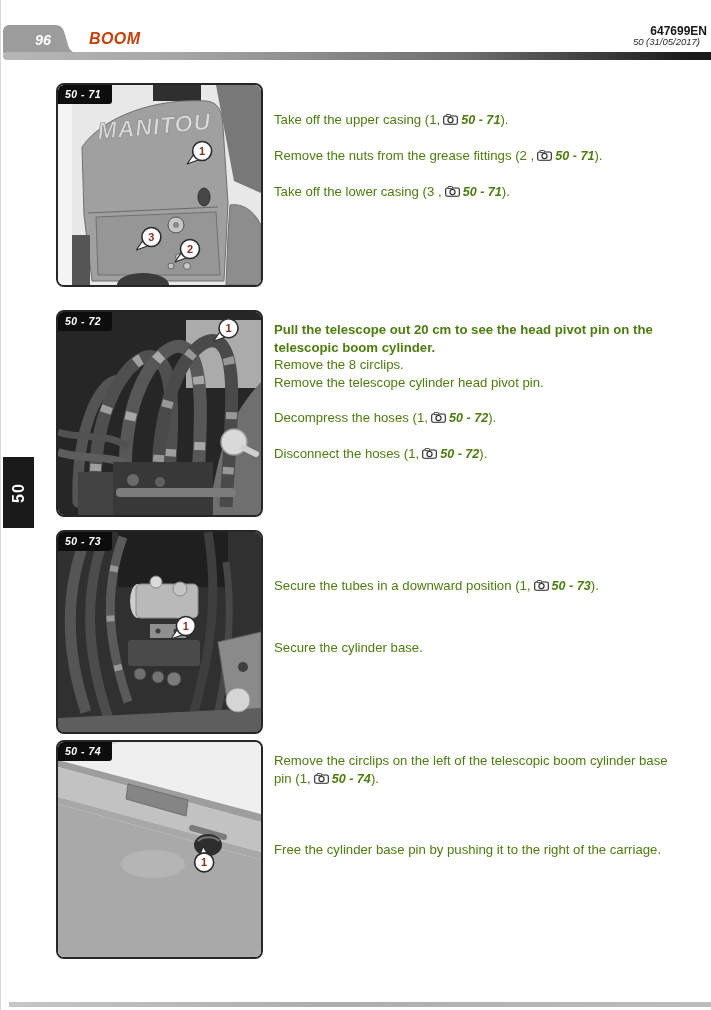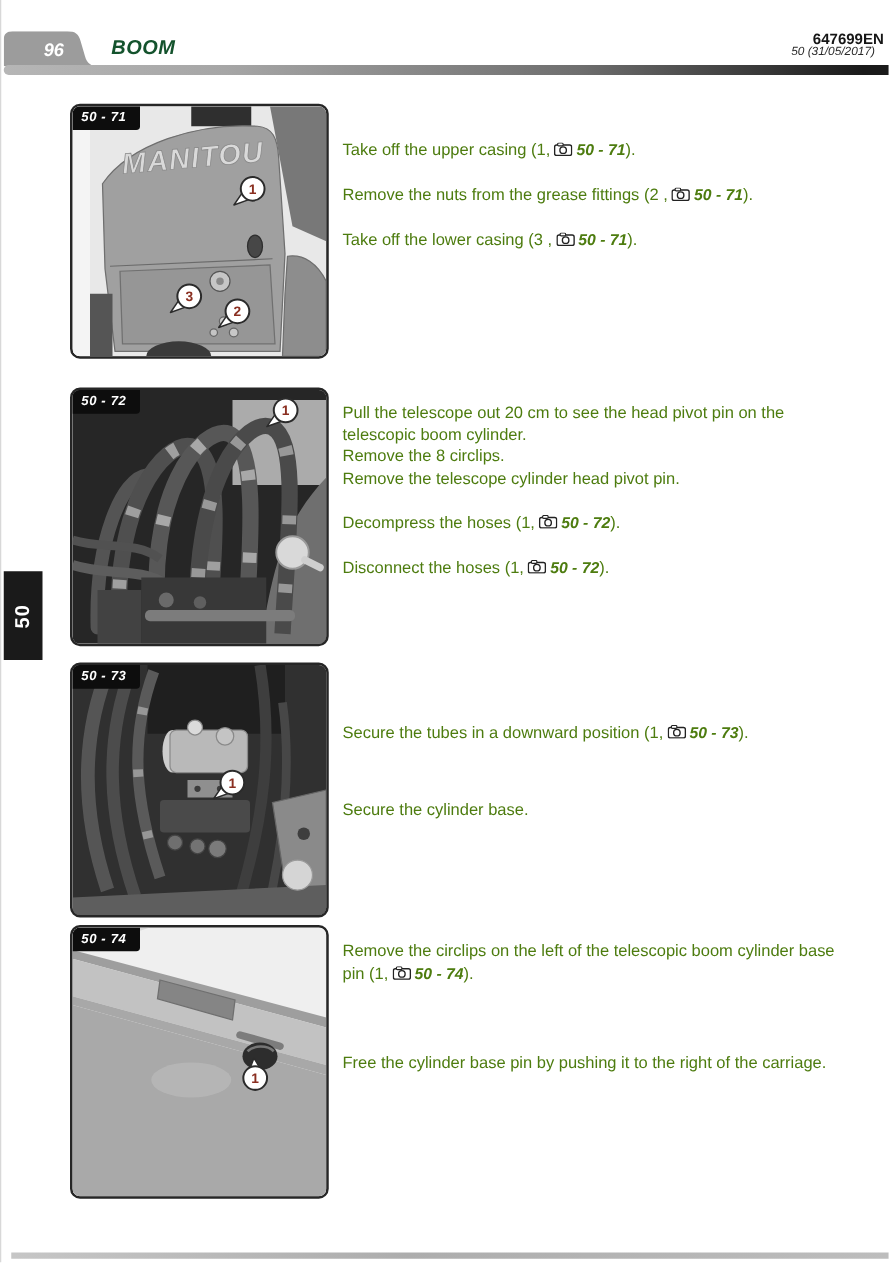--- a/index.html
+++ b/index.html
@@ -4,21 +4,21 @@
 <style>
   html,body{margin:0;padding:0;background:#ffffff;}
   .page{
     position:relative;width:711px;height:1010px;background:#fff;
     font-family:"Liberation Sans",sans-serif;color:#191919;overflow:hidden;
     border-left:1px solid #d8d8d8;box-sizing:border-box;
   }
   
   .header-tab{position:absolute;left:2px;top:25px;width:80px;height:28px;}
   .page-title{position:absolute;left:88px;top:30px;font-style:italic;font-weight:bold;
-    font-size:16px;letter-spacing:.4px;color:#14532d;}
+    font-size:16px;letter-spacing:.4px;color:#c2410c;}
   .doc-code{position:absolute;right:4px;top:24px;font-weight:bold;font-size:12px;color:#161616;}
   .revision{position:absolute;right:11px;top:36px;font-style:italic;font-size:9.5px;color:#2a2a2a;}
   .header-bar{position:absolute;left:2px;top:52px;width:709px;height:8px;border-radius:4px 0 0 4px;
     background:linear-gradient(90deg,#b6b6b6 0%,#a6a6a6 25%,#6e6e6e 65%,#1a1a1a 97%);}
   
   .side-tab{position:absolute;left:2px;top:457px;width:31px;height:71px;background:#1a1a1a;
     display:flex;align-items:center;justify-content:center;}
   .side-tab span{transform:rotate(-90deg);color:#fff;font-weight:bold;font-size:16px;letter-spacing:1px;}
   
   .footer-bar{position:absolute;left:8px;top:1002px;width:703px;height:5px;
@@ -136,21 +136,21 @@
     <path d="M186,136 L198,142" stroke="#cfcfcf" stroke-width="6" stroke-linecap="round"></path>
           <g>
       <path d="M162.01999999999998,19.740000000000002 L155.51999999999998,29.240000000000002 L168.01999999999998,24.740000000000002 Z" fill="#ffffff" stroke="#2b2b2b" stroke-width="1.2" stroke-linejoin="round"></path>
       <circle cx="170.51999999999998" cy="16.240000000000002" r="9.5" fill="#ffffff" stroke="#2b2b2b" stroke-width="1.6"></circle>
       <text x="170.51999999999998" y="20.240000000000002" text-anchor="middle" font-family="Liberation Sans,sans-serif" font-weight="bold" font-size="11" fill="#8a2f21">1</text>
           </g>
         </svg>
         <div class="photo-label">50 - 72</div>
       </div>
       <div class="text-col" style="top: 321px;">
-        <p style="margin-bottom: 0px;">Pull the telescope out 20 cm to see the head pivot pin on the telescopic boom cylinder.</p>
+        <p style="margin-bottom: 0px; font-weight: bold;">Pull the telescope out 20 cm to see the head pivot pin on the telescopic boom cylinder.</p>
         <p class="oneline" style="margin-bottom: 0px;">Remove the 8 circlips.</p>
         <p class="oneline" style="margin-bottom: 17.5px;">Remove the telescope cylinder head pivot pin.</p>
         <p class="oneline" style="margin-bottom: 18px;">Decompress the hoses (1,<span class="cam"><svg width="15" height="11" viewBox="0 0 15 11">
               <rect x="0.7" y="2" width="13.6" height="8.3" rx="1.6" fill="none" stroke="#222" stroke-width="1.1"></rect>
               <rect x="3.1" y="0.4" width="4.4" height="2.3" rx="0.9" fill="#fff" stroke="#222" stroke-width="0.9"></rect>
               <circle cx="7.5" cy="6.1" r="2.6" fill="none" stroke="#222" stroke-width="1.1"></circle>
             </svg></span><span class="ref">50 - 72</span>).</p>
         <p class="oneline" style="margin-bottom: 0px;">Disconnect the hoses (1,<span class="cam"><svg width="15" height="11" viewBox="0 0 15 11">
               <rect x="0.7" y="2" width="13.6" height="8.3" rx="1.6" fill="none" stroke="#222" stroke-width="1.1"></rect>
               <rect x="3.1" y="0.4" width="4.4" height="2.3" rx="0.9" fill="#fff" stroke="#222" stroke-width="0.9"></rect>

